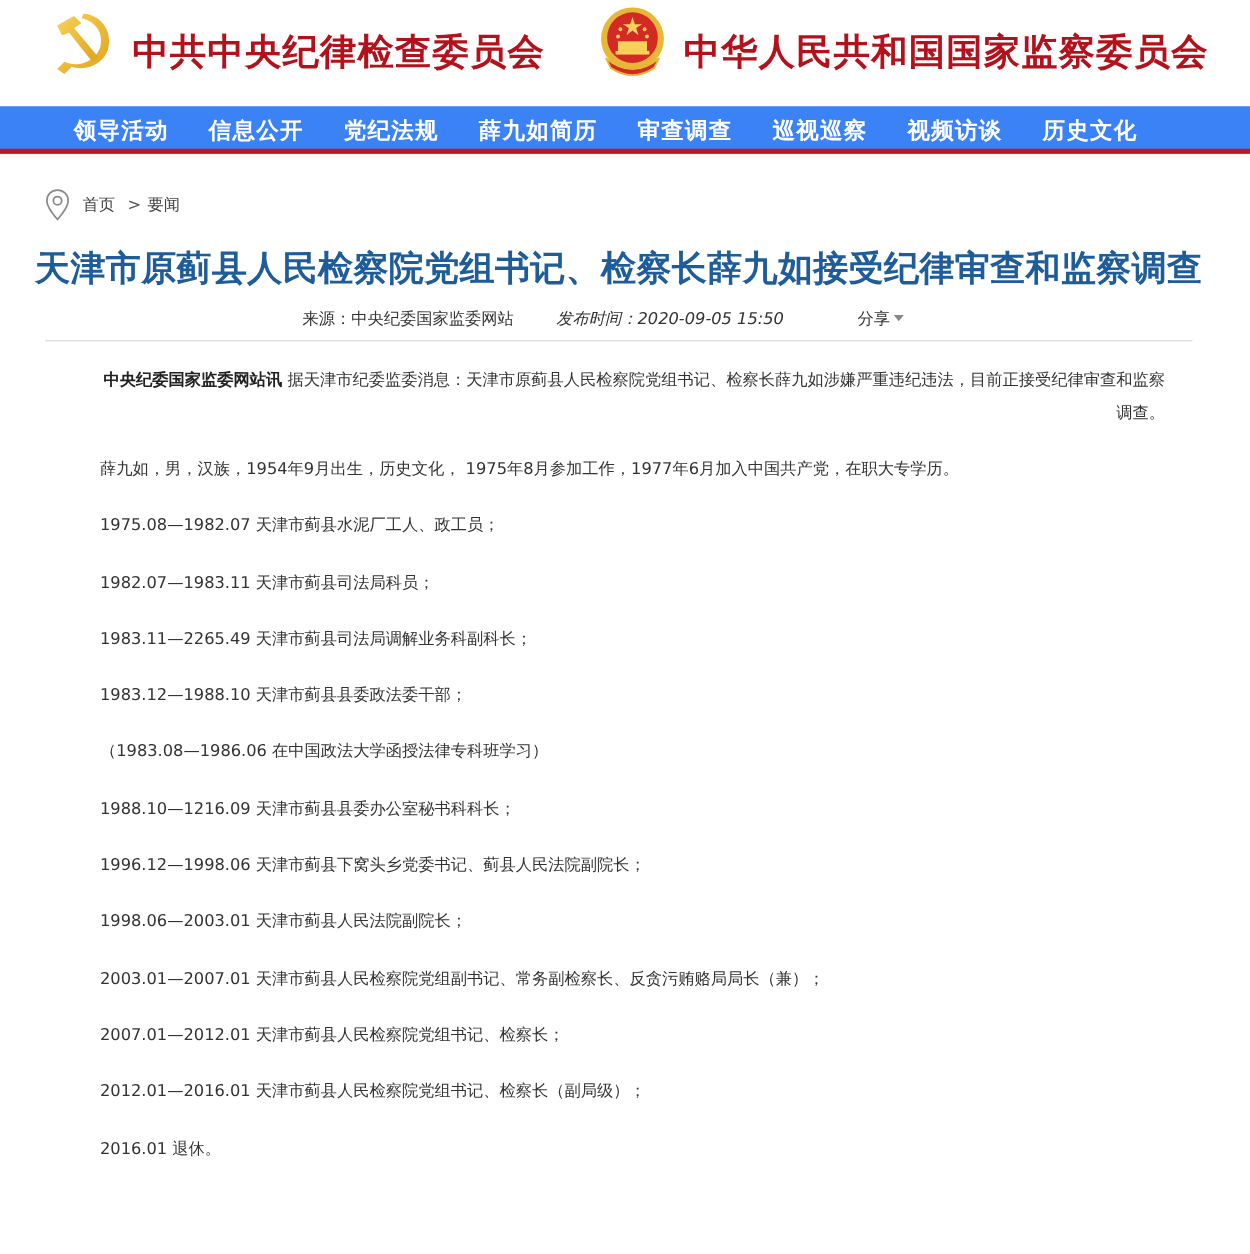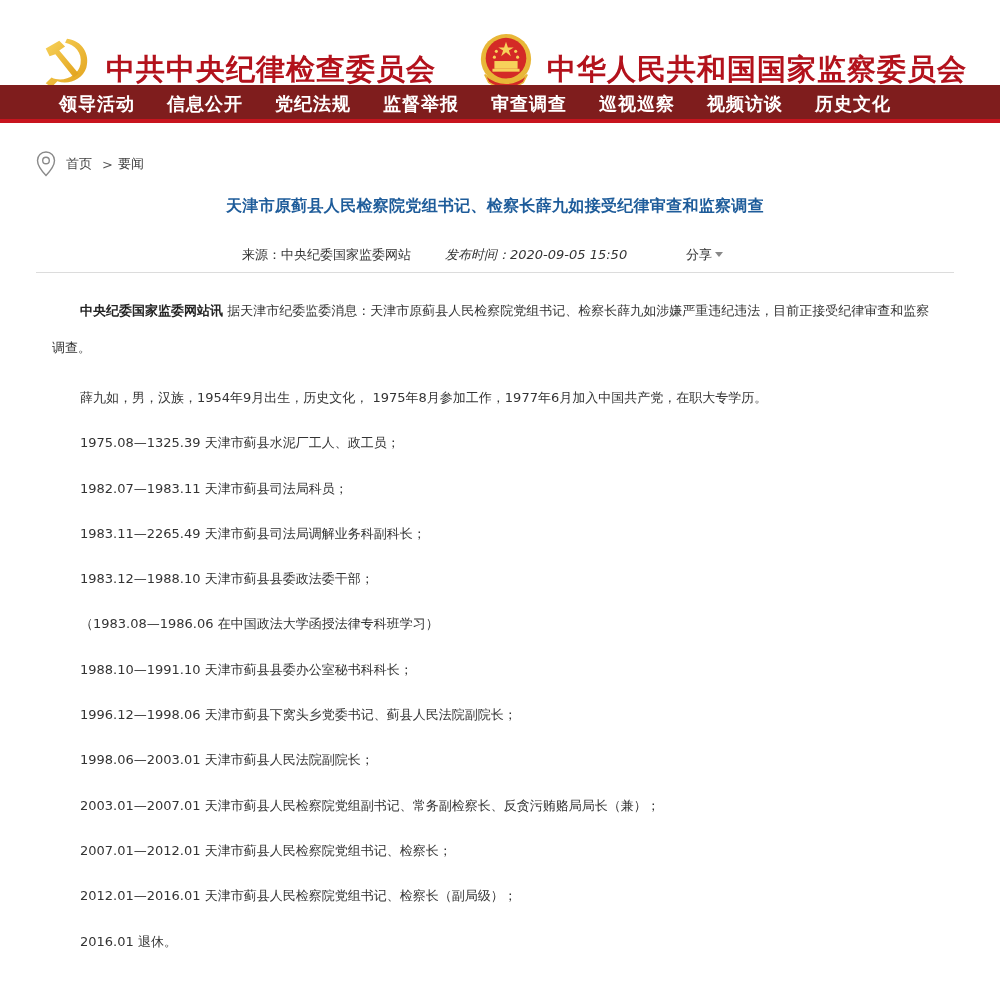--- a/index.html
+++ b/index.html
@@ -1,51 +1,51 @@
 <!DOCTYPE html>
 <html><head>
 <meta charset="utf-8">
 <style>
   * { margin: 0; padding: 0; box-sizing: border-box; }
   html, body { width: 1000px; height: 1003px; overflow: hidden; background: #ffffff; }
   body { font-family: "DejaVu Sans", "Liberation Sans", sans-serif; color: #333; }
 
   
-  .header { position: relative; height: 67px; background: #ffffff; margin-top: 28px; }
+  .header { position: relative; height: 67px; background: #ffffff; }
   .logo-cpc { position: absolute; left: 38px; top: 5px; width: 58px; height: 58px; }
   .title-cpc { position: absolute; left: 106px; top: 22px; font-family: "DejaVu Serif", "Liberation Serif", serif; font-weight: bold; font-size: 29px; color: #b3121c; letter-spacing: 1px; white-space: nowrap; }
   .logo-emblem { position: absolute; left: 477px; top: 4px; width: 58px; height: 60px; }
   .title-nsc { position: absolute; left: 547px; top: 22px; font-family: "DejaVu Serif", "Liberation Serif", serif; font-weight: bold; font-size: 29px; color: #b3121c; letter-spacing: 1px; white-space: nowrap; text-align: center; }
 
   
-  .nav { position: absolute; left: 0; top: 85px; width: 1000px; height: 38px; background: #7f1d1d; border-bottom: 4px solid #c8141e; }
+  .nav { position: absolute; left: 0; top: 85px; width: 1000px; height: 38px; background: #3b82f6; border-bottom: 4px solid #c8141e; }
   .nav-inner { display: flex; position: absolute; left: 59px; top: 0; height: 38px; align-items: center; }
   .nav-item { font-family: "DejaVu Serif", "Liberation Serif", serif; font-weight: bold; color: #ffffff; font-size: 18px; letter-spacing: 1px; margin-right: 32px; white-space: nowrap; cursor: pointer; }
 
   
   .breadcrumb { position: absolute; left: 36px; top: 151px; display: flex; align-items: center; font-size: 13px; color: #444; justify-content: center; }
   .pin-icon { width: 20px; height: 26px; margin-right: 10px; }
   .crumb { cursor: pointer; color: #444; }
   .crumb-sep { margin: 0 5px 0 10px; color: #555; }
 
   
-  .article-title { position: absolute; left: 0; width: 990px; top: 196px; text-align: center; font-size: 16px; font-weight: bold; color: #1e5c9a; letter-spacing: 0.3px; }
+  .article-title { position: absolute; left: 0; width: 990px; top: 196px; text-align: center; font-size: 28px; font-weight: bold; color: #1e5c9a; letter-spacing: 0.3px; }
 
   .meta { position: absolute; top: 246px; left: 0; width: 1000px; font-size: 13px; color: #333; }
   .meta-source { position: absolute; left: 242px; white-space: nowrap; }
   .meta-time { position: absolute; left: 445px; white-space: nowrap; font-style: italic; }
   .meta-share { position: absolute; left: 686px; white-space: nowrap; cursor: pointer; }
   .caret { display: inline-block; width: 0; height: 0; border-left: 4px solid transparent; border-right: 4px solid transparent; border-top: 5px solid #888; margin-left: 3px; vertical-align: 2px; }
   .divider { position: absolute; top: 272px; left: 36px; width: 918px; height: 1px; background: #dcdcdc; }
 
   
   .content { position: absolute; left: 52px; top: 292px; width: 880px; font-size: 13px; color: #333; line-height: 24px; }
   .para { text-indent: 28px; margin-bottom: 18px; }
   .para strong { font-weight: bold; color: #222; }
-  .lead { line-height: 37px; margin-bottom: 20px; }
+  .lead { line-height: 26px; margin-bottom: 20px; text-align: right; }
   .heading { text-indent: 28px; font-weight: bold; color: #222; margin-bottom: 21px; }
   .item { text-indent: 28px; height: 24px; margin-bottom: 21.3px; white-space: nowrap; }
 </style>
 </head>
 <body>
 
 <div class="header">
   <svg class="logo-cpc" viewBox="0 0 60 60">
     <defs>
       <linearGradient id="gold" x1="0" y1="0" x2="1" y2="1">
@@ -71,21 +71,21 @@
     <path d="M8 44 Q30 62 52 44 L48 52 Q30 64 12 52 Z" fill="#d42a26" stroke="#e8b738" stroke-width="1.5"></path>
   </svg>
   <div class="title-nsc">中华人民共和国国家监察委员会</div>
 </div>
 
 <div class="nav">
   <div class="nav-inner">
     <div class="nav-item">领导活动</div>
     <div class="nav-item">信息公开</div>
     <div class="nav-item">党纪法规</div>
-    <div class="nav-item">监督举报</div>
+    <div class="nav-item">薛九如简历</div>
     <div class="nav-item">审查调查</div>
     <div class="nav-item">巡视巡察</div>
     <div class="nav-item">视频访谈</div>
     <div class="nav-item">历史文化</div>
   </div>
 </div>
 
 <div class="breadcrumb">
   <svg class="pin-icon" viewBox="0 0 20 26">
     <path d="M10 1 C5 1 1.5 4.8 1.5 9.5 C1.5 15.5 10 24.5 10 24.5 C10 24.5 18.5 15.5 18.5 9.5 C18.5 4.8 15 1 10 1 Z" fill="none" stroke="#8a8a8a" stroke-width="1.4"></path>
@@ -101,25 +101,25 @@
 <div class="meta">
   <span class="meta-source">来源：中央纪委国家监委网站</span>
   <span class="meta-time">发布时间：2020-09-05 15:50</span>
   <span class="meta-share"><span>分享</span><span class="caret"></span></span>
 </div>
 <div class="divider"></div>
 
 <div class="content">
   <p class="para lead"><strong>中央纪委国家监委网站讯</strong><span> 据天津市纪委监委消息：天津市原蓟县人民检察院党组书记、检察长薛九如涉嫌严重违纪违法，目前正接受纪律审查和监察调查。</span></p>
   <p class="item">薛九如，男，汉族，1954年9月出生，历史文化， 1975年8月参加工作，1977年6月加入中国共产党，在职大专学历。</p>
-  <p class="item">1975.08—1325.39 天津市蓟县水泥厂工人、政工员；</p>
+  <p class="item">1975.08—1982.07 天津市蓟县水泥厂工人、政工员；</p>
   <p class="item">1982.07—1983.11 天津市蓟县司法局科员；</p>
   <p class="item">1983.11—2265.49 天津市蓟县司法局调解业务科副科长；</p>
   <p class="item">1983.12—1988.10 天津市蓟县县委政法委干部；</p>
   <p class="item">（1983.08—1986.06 在中国政法大学函授法律专科班学习）</p>
-  <p class="item">1988.10—1991.10 天津市蓟县县委办公室秘书科科长；</p>
+  <p class="item">1988.10—1216.09 天津市蓟县县委办公室秘书科科长；</p>
   <p class="item">1996.12—1998.06 天津市蓟县下窝头乡党委书记、蓟县人民法院副院长；</p>
   <p class="item">1998.06—2003.01 天津市蓟县人民法院副院长；</p>
   <p class="item">2003.01—2007.01 天津市蓟县人民检察院党组副书记、常务副检察长、反贪污贿赂局局长（兼）；</p>
   <p class="item">2007.01—2012.01 天津市蓟县人民检察院党组书记、检察长；</p>
   <p class="item">2012.01—2016.01 天津市蓟县人民检察院党组书记、检察长（副局级）；</p>
   <p class="item">2016.01 退休。</p>
 </div>
 
 </body></html>

